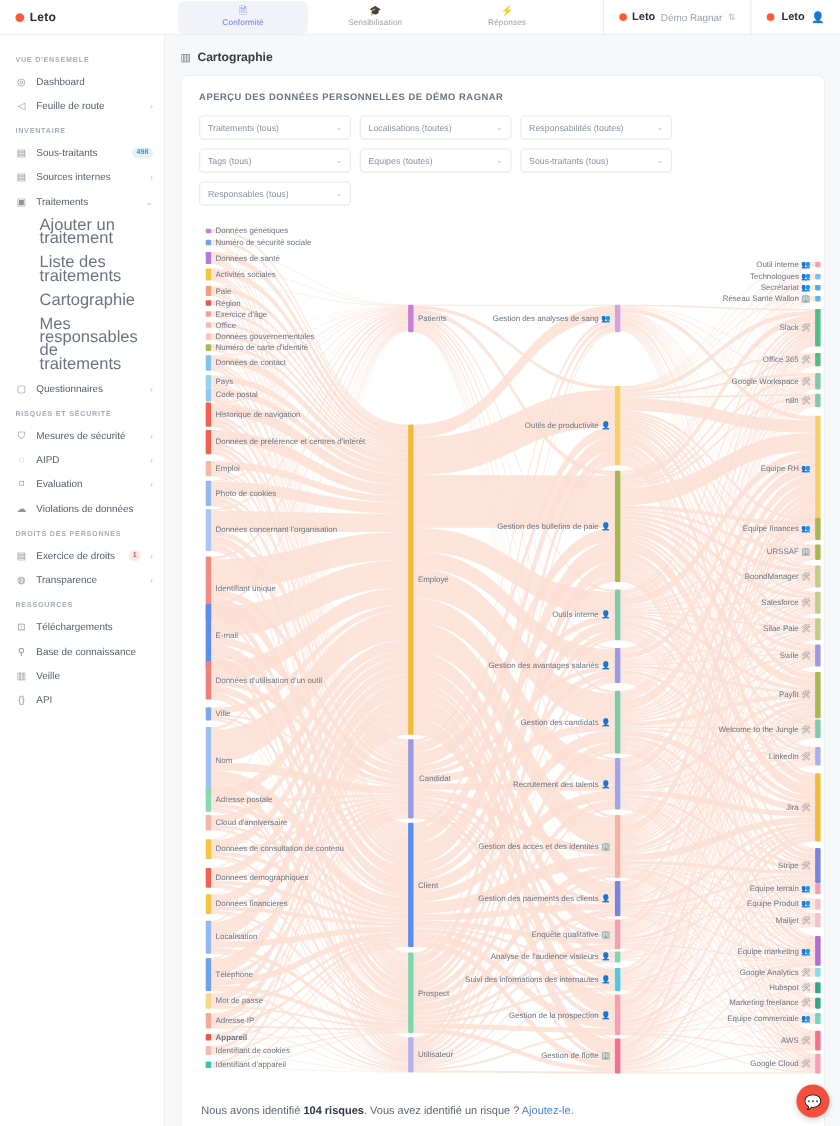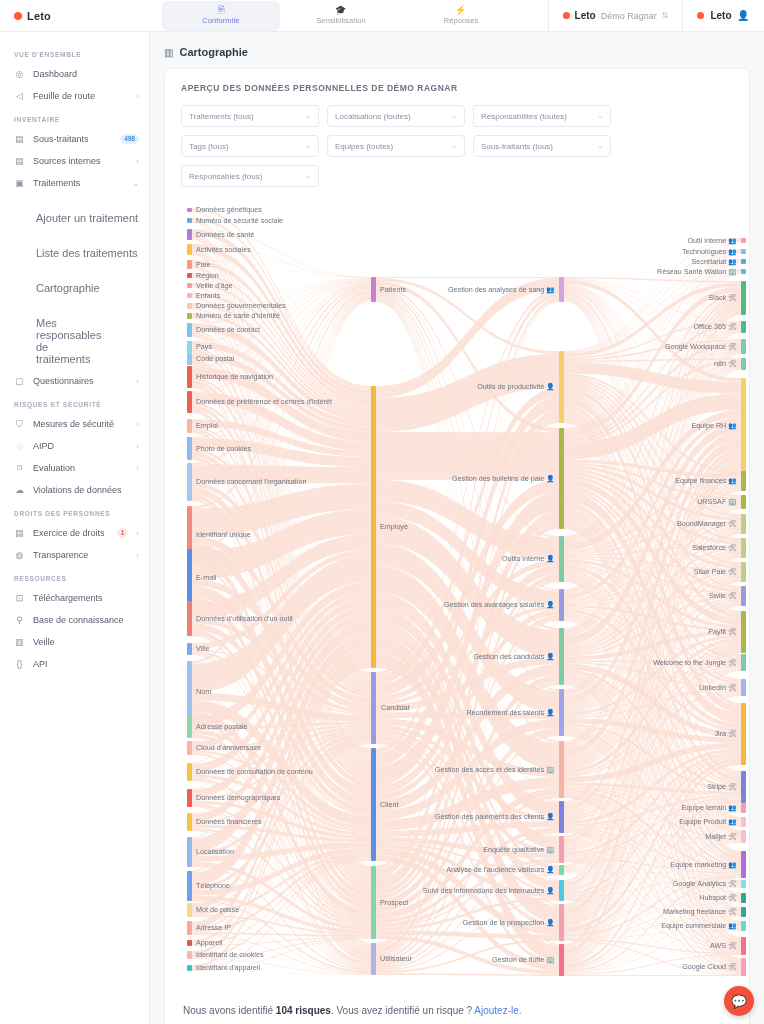--- a/index.html
+++ b/index.html
@@ -48,21 +48,21 @@
   .sitem{display:flex;align-items:center;gap:8px;padding:5px 10px 5px 14px;
     font-size:9px;color:#58606f;cursor:pointer;position:relative;}
   .sitem .ic{width:11px;height:11px;display:flex;align-items:center;justify-content:center;
     font-size:9px;color:#8d94a3;flex:0 0 11px;}
   .sitem .lbl{flex:1;line-height:12px;}
   .sitem .chev{font-size:8px;color:#b9bec9;}
   .badge-blue{background:#e4f0fd;color:#3f8fe0;font-size:6.5px;font-weight:700;
     border-radius:7px;padding:1px 4px;line-height:8px;}
   .badge-red{background:#fde8e8;color:#e05a5a;font-size:6.5px;font-weight:700;
     border-radius:7px;padding:1px 4px;line-height:8px;}
-  .ssub{padding:5px 10px 5px 36px;font-size:11px;color:#6b7382;cursor:pointer;line-height:12px;margin-top:13px;}
+  .ssub{padding:5px 10px 5px 36px;font-size:15px;color:#6b7382;cursor:pointer;line-height:12px;}
 
   .content{flex:1;padding:0;position:relative;overflow:hidden;}
   .pagehdr{display:flex;align-items:center;gap:6px;padding:14px 0 10px 14px;}
   .pagehdr .ic{font-size:10px;color:#6b7382;}
   .pagehdr .t{font-size:11px;font-weight:700;color:#353a47;}
 
   .card{
     margin:0 14px;background:#fff;border:1px solid #edeff3;border-radius:6px;
     padding:14px 16px 10px 16px;
   }
@@ -960,23 +960,23 @@
             <div class="nlabel" style="top: 15.5px; left: 15px;">Numéro de sécurité sociale</div>
             <div class="nbar" style="left: 6px; top: 28px; height: 11px; background: rgb(176, 124, 216);"></div>
             <div class="nlabel" style="top: 29.5px; left: 15px;">Données de santé</div>
             <div class="nbar" style="left: 6px; top: 43px; height: 11px; background: rgb(245, 197, 66);"></div>
             <div class="nlabel" style="top: 44.5px; left: 15px;">Activités sociales</div>
             <div class="nbar" style="left: 6px; top: 59px; height: 9px; background: rgb(247, 155, 122);"></div>
             <div class="nlabel" style="top: 59.5px; left: 15px;">Paie</div>
             <div class="nbar" style="left: 6px; top: 72px; height: 5px; background: rgb(226, 88, 78);"></div>
             <div class="nlabel" style="top: 70.5px; left: 15px;">Région</div>
             <div class="nbar" style="left: 6px; top: 82px; height: 5px; background: rgb(242, 160, 154);"></div>
-            <div class="nlabel" style="top: 80.5px; left: 15px;">Veille d'âge</div>
+            <div class="nlabel" style="top: 80.5px; left: 15px;">Exercice d'âge</div>
             <div class="nbar" style="left: 6px; top: 92px; height: 5px; background: rgb(245, 183, 174);"></div>
-            <div class="nlabel" style="top: 90.5px; left: 15px;">Enfants</div>
+            <div class="nlabel" style="top: 90.5px; left: 15px;">Office</div>
             <div class="nbar" style="left: 6px; top: 102px; height: 6px; background: rgb(249, 198, 186);"></div>
             <div class="nlabel" style="top: 101px; left: 15px; text-align: right;">Données gouvernementales</div>
             <div class="nbar" style="left: 6px; top: 112px; height: 6px; background: rgb(169, 184, 78);"></div>
             <div class="nlabel" style="top: 111px; left: 15px;">Numéro de carte d'identité</div>
             <div class="nbar" style="left: 6px; top: 122px; height: 14px; background: rgb(127, 195, 232);"></div>
             <div class="nlabel" style="top: 125px; left: 15px;">Données de contact</div>
             <div class="nbar" style="left: 6px; top: 140px; height: 12px; background: rgb(143, 212, 234);"></div>
             <div class="nlabel" style="top: 142px; left: 15px;">Pays</div>
             <div class="nbar" style="left: 6px; top: 152px; height: 12px; background: rgb(144, 201, 239);"></div>
             <div class="nlabel" style="top: 154px; left: 15px;">Code postal</div>
@@ -1012,21 +1012,21 @@
             <div class="nlabel" style="top: 617px; left: 15px;">Données financières</div>
             <div class="nbar" style="left: 6px; top: 636px; height: 30px; background: rgb(143, 185, 240);"></div>
             <div class="nlabel" style="top: 647px; left: 15px;">Localisation</div>
             <div class="nbar" style="left: 6px; top: 670px; height: 30px; background: rgb(111, 162, 236);"></div>
             <div class="nlabel" style="top: 681px; left: 15px;">Téléphone</div>
             <div class="nbar" style="left: 6px; top: 702px; height: 14px; background: rgb(246, 217, 138);"></div>
             <div class="nlabel" style="top: 705px; left: 15px;">Mot de passe</div>
             <div class="nbar" style="left: 6px; top: 720px; height: 14px; background: rgb(246, 168, 155);"></div>
             <div class="nlabel" style="top: 723px; left: 15px;">Adresse IP</div>
             <div class="nbar" style="left: 6px; top: 739px; height: 6px; background: rgb(226, 88, 78);"></div>
-            <div class="nlabel" style="top: 738px; left: 15px;">Appareil</div>
+            <div class="nlabel" style="top: 738px; left: 15px; font-weight: bold;">Appareil</div>
             <div class="nbar" style="left: 6px; top: 750px; height: 8px; background: rgb(246, 185, 171);"></div>
             <div class="nlabel" style="top: 750px; left: 15px;">Identifiant de cookies</div>
             <div class="nbar" style="left: 6px; top: 764px; height: 6px; background: rgb(63, 194, 184);"></div>
             <div class="nlabel" style="top: 763px; left: 15px;">Identifiant d'appareil</div>
             <div class="nbar" style="left: 190px; top: 76px; height: 25px; background: rgb(201, 127, 214);"></div>
             <div class="nlabel" style="top: 84.5px; left: 199px;">Patients</div>
             <div class="nbar" style="left: 190px; top: 185px; height: 282px; background: rgb(242, 185, 60);"></div>
             <div class="nlabel" style="top: 322px; left: 199px;">Employé</div>
             <div class="nbar" style="left: 190px; top: 471px; height: 72px; background: rgb(154, 154, 224);"></div>
             <div class="nlabel" style="top: 503px; left: 200px;">Candidat</div>

